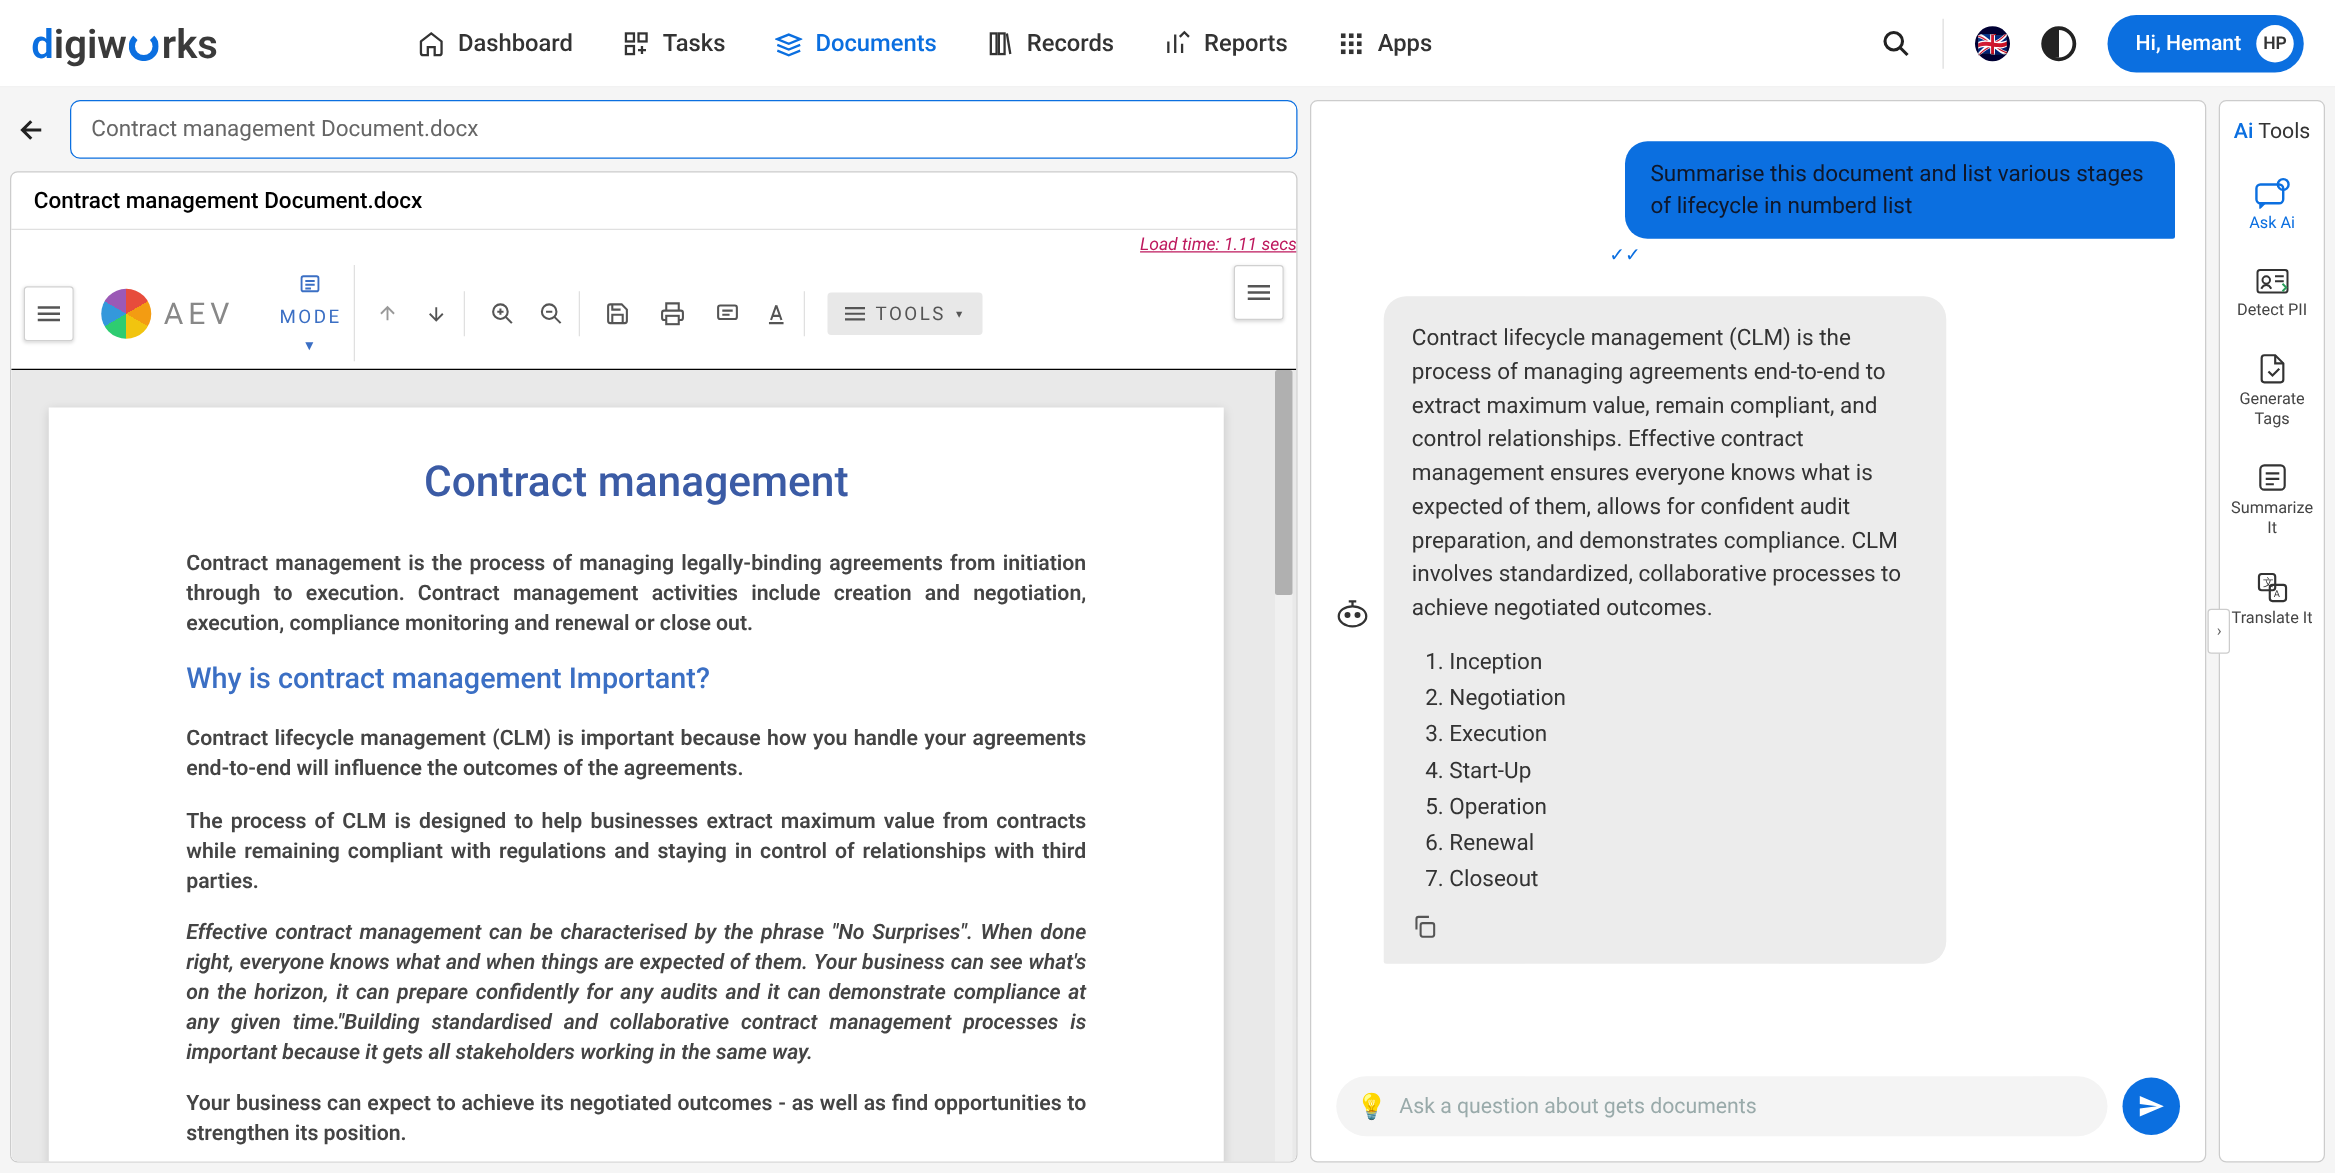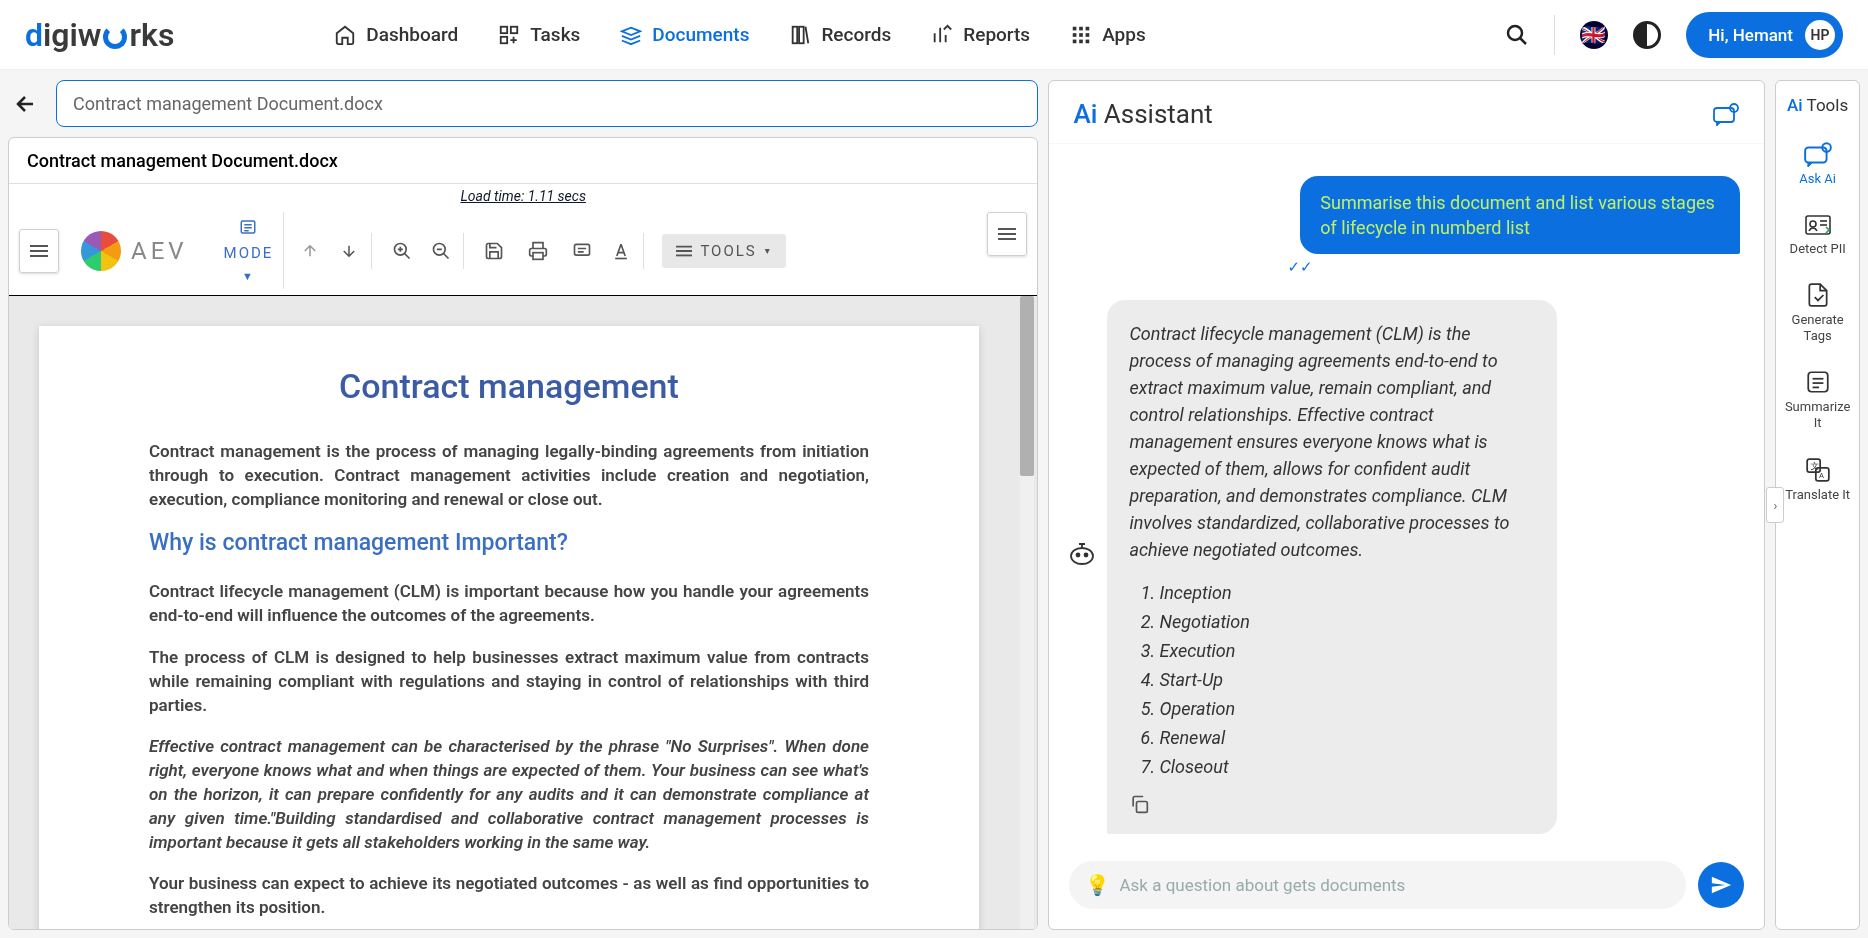--- a/index.html
+++ b/index.html
@@ -28,21 +28,21 @@
 
 .main { display:flex; height:868px; padding:10px 8px 8px 8px; gap:10px; }
 .left-col { display:flex; flex-direction:column; width:1035px; gap:10px; }
 .back-row { display:flex; align-items:center; gap:12px; }
 .back-btn { font-size:24px; cursor:pointer; padding:0 6px; }
 .filename-box { flex:1; border:1.5px solid #0b6fe0; border-radius:8px; padding:12px 16px; font-size:18px; color:#666; background:#fff; }
 
 .doc-panel { flex:1; background:#fff; border:1px solid #ccc; border-radius:6px; display:flex; flex-direction:column; overflow:hidden; }
 .doc-panel-title { padding:12px 18px; font-size:18px; font-weight:500; border-bottom:1px solid #e0e0e0;}
 .viewer { flex:1; display:flex; flex-direction:column; background:#fff; position:relative; }
-.loadtime { text-align:center; font-size:14px; color:#0f172a; font-style:italic; text-decoration:underline; padding:4px 0 2px;}
+.loadtime { text-align:right; font-size:14px; color:#be185d; font-style:italic; text-decoration:underline; padding:4px 0 2px;}
 .viewer-bar { display:flex; align-items:center; padding:6px 10px; border-bottom:1px solid #000000; gap:8px; position:relative; }
 .side-toggle { width:40px; height:44px; border:1px solid #d0d0d0; border-radius:3px; box-shadow:0 1px 3px rgba(0,0,0,.15); display:flex; align-items:center; justify-content:center; color:#555; cursor:pointer; }
 .side-toggle.left { margin-right:8px;}
 .side-toggle.right { position:absolute; right:10px; top:6px; }
 .aev-logo { display:flex; align-items:center; gap:10px; color:#888; font-size:24px; letter-spacing:4px; margin:0 18px 0 6px;}
 .aev-pinwheel { width:40px; height:40px; border-radius:50%; background: conic-gradient(#e74c3c 0 60deg,#f39c12 60deg 120deg,#f1c40f 120deg 180deg,#2ecc71 180deg 240deg,#3498db 240deg 300deg,#9b59b6 300deg 360deg);}
 .mode-btn { display:flex; align-items:center; gap:8px; color:#3b6fc4; font-size:15px; letter-spacing:2px; cursor:pointer; padding:6px 10px; border-right:1px solid #e0e0e0;flex-direction:column; }
 .mode-btn .caret { font-size:11px; }
 .tb-icon { width:36px; height:36px; display:flex; align-items:center; justify-content:center; color:#555; cursor:pointer; font-size:20px; }
 .tb-icon.sep-r { border-right:1px solid #e0e0e0; padding-right:10px; margin-right:4px;}
@@ -59,23 +59,23 @@
 .page h2 { color:#3b6fc4; font-size:23px; font-weight:500; margin:6px 0 24px;}
 .page p.italic { font-style:italic;}
 
 
 .ai-panel { width:720px; background:#fff; border:1px solid #ccc; border-radius:6px; display:flex; flex-direction:column; overflow:hidden; }
 .ai-header { display:flex; align-items:center; justify-content:space-between; padding:18px 24px 14px; border-bottom:1px solid rgba(0,0,0,0.03);}
 .ai-header .title { font-size:26px; color:#333; font-weight:400;}
 .ai-header .title .ai { color:#0b6fe0; font-weight:500;}
 .ai-icon { color:#0b6fe0; font-size:24px; cursor:pointer; }
 .chat-body { flex:1; padding:12px 24px 4px 18px; overflow:hidden; position:relative;}
-.msg-user { background:#0b6fe0; color:#bef264; border-radius:18px 18px 2px 18px; padding:14px 20px; max-width:440px; margin-left:auto; font-size:18px; line-height:1.4; margin-bottom:4px; margin-top:20px;}
+.msg-user { background:#0b6fe0; color:#0f172a; border-radius:18px 18px 2px 18px; padding:14px 20px; max-width:440px; margin-left:auto; font-size:18px; line-height:1.4; margin-bottom:4px; margin-top:20px;}
 .msg-check { text-align:left; color:#0b6fe0; font-size:15px; margin-left:220px; margin-bottom:24px;}
-.msg-ai-row { display:flex; gap:10px; align-items:flex-start;font-style:italic; }
+.msg-ai-row { display:flex; gap:10px; align-items:flex-start; }
 .bot-avatar { width:30px; height:30px; margin-top:240px; }
 .msg-ai { background:#ececec; border-radius:18px 18px 18px 2px; padding:20px 22px; font-size:18px; color:#333; line-height:1.5; max-width:450px;}
 .msg-ai p { margin-bottom:16px;}
 .msg-ai ol { padding-left:30px; }
 .msg-ai ol li { margin-bottom:2px;}
 .copy-ico { margin-top:14px; color:#555; cursor:pointer;}
 .chat-input-row { padding:12px 20px 20px; display:flex; gap:12px; align-items:center;}
 .chat-input { flex:1; background:#f4f4f4; border-radius:30px; padding:14px 20px 14px 50px; font-size:17px; color:#999; position:relative;}
 .bulb { position:absolute; left:16px; top:50%; transform:translateY(-50%); font-size:20px; color:#888;}
 .send-btn { width:46px; height:46px; border-radius:50%; background:#0b6fe0; display:flex; align-items:center; justify-content:center; color:#fff; cursor:pointer;}
@@ -291,33 +291,20 @@
             <p class="bold">The Seven stages of a contract lifecycle</p>
           </div>
           <div class="scrollbar-track"></div>
           <div class="scrollbar-thumb"></div>
         </div>
       </div>
     </div>
   </div>
 
   <div class="ai-panel">
-    <div class="ai-header">
-      <div class="title">
-        <span class="ai">Ai</span>
-        <span>Assistant</span>
-      </div>
-      <div class="ai-icon">
-        <svg width="28" height="24" viewBox="0 0 28 24" fill="none" stroke="#0b6fe0" stroke-width="1.8">
-            <rect x="2" y="6" width="20" height="14" rx="3"></rect>
-            <path d="M8 20l-3 3v-3"></path>
-            <circle cx="22" cy="6" r="4"></circle>
-          </svg>
-      </div>
-    </div>
     <div class="chat-body">
       <div class="msg-user">Summarise this document and list various stages of lifecycle in numberd list</div>
       <div class="msg-check">✓✓</div>
       <div class="msg-ai-row">
         <svg class="bot-avatar" viewBox="0 0 30 30" fill="none" stroke="#333" stroke-width="1.8">
             <ellipse cx="15" cy="16" rx="11" ry="8"></ellipse>
             <circle cx="11" cy="15" r="1.5" fill="#333"></circle>
             <circle cx="19" cy="15" r="1.5" fill="#333"></circle>
             <path d="M15 8V4m-3 0h6"></path>
           </svg>

